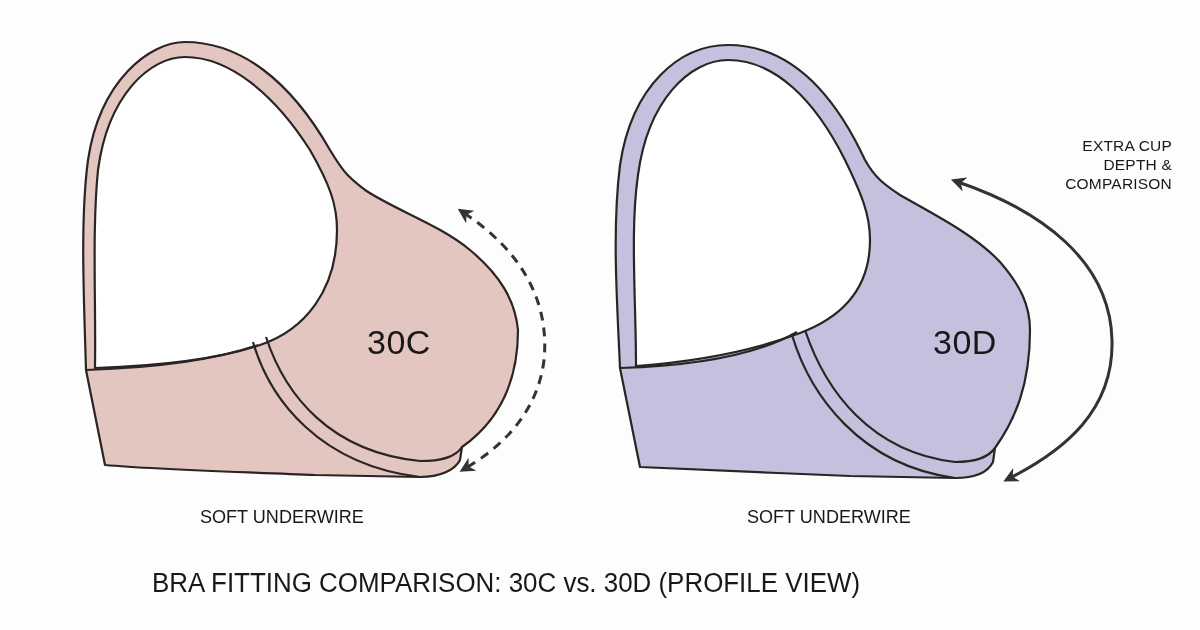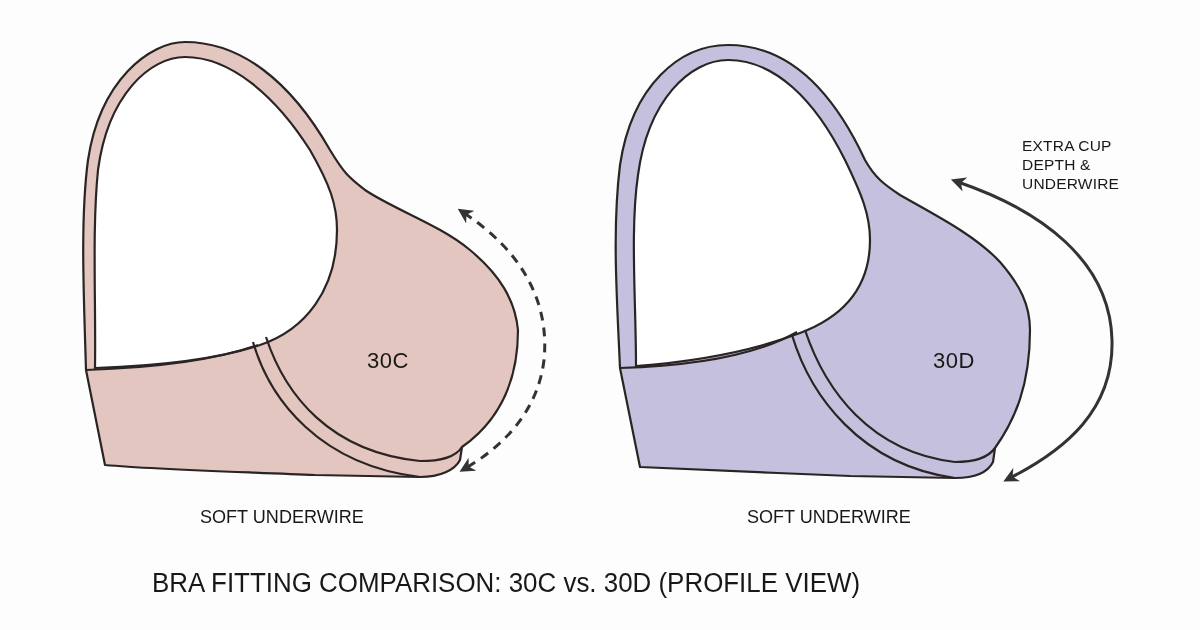--- a/index.html
+++ b/index.html
@@ -5,23 +5,23 @@
     html, body { margin: 0; padding: 0; }
     body {
       width: 1200px; height: 630px; background: #fdfdfd; position: relative; overflow: hidden;
       font-family: "Liberation Sans", "DejaVu Sans", sans-serif; color: #1e1b1b;
     }
     #art { position: absolute; left: 0; top: 0; width: 1200px; height: 630px; }
     .label {
       position: absolute; font-family: "Liberation Sans", "DejaVu Sans", sans-serif;
       color: #1a1717; white-space: nowrap;
     }
-    .size-label { font-size: 22px; letter-spacing: 0.5px; margin-top: 25px; }
+    .size-label { font-size: 34px; letter-spacing: 0.5px; }
     .wire-label { font-size: 19px; font-weight: normal; letter-spacing: 0px; transform: scaleX(0.95); transform-origin: left top; }
-    .callout { font-size: 15.5px; line-height: 19px; text-align: left; letter-spacing: 0.2px; }
+    .callout { font-size: 15.5px; line-height: 19px; text-align: right; letter-spacing: 0.2px; }
     .title { font-size: 27px; letter-spacing: 0px; transform: scaleX(0.96); transform-origin: left top; }
   </style>
 </head>
 <body>
 
 <svg id="art" viewBox="0 0 1200 630" xmlns="http://www.w3.org/2000/svg">
   <defs>
     <marker id="arrowhead" viewBox="0 0 10 10" refX="5" refY="5" markerWidth="5" markerHeight="5" orient="auto-start-reverse">
       <path d="M0,0 L10,5 L0,10 L3,5 Z" fill="#333333"></path>
     </marker>
@@ -90,16 +90,16 @@
 
 <div class="label size-label" style="left:367px; top:323px;">30C</div>
 <div class="label size-label" style="left:933px; top:323px;">30D</div>
 
 <div class="label wire-label" style="left:200px; top:506px;">SOFT UNDERWIRE</div>
 <div class="label wire-label" style="left:747px; top:506px;">SOFT UNDERWIRE</div>
 
 <div class="label callout" style="left:1022px; top:136px; width:150px;">
   <div>EXTRA CUP</div>
   <div>DEPTH &amp;</div>
-  <div>UNDERWIRE</div>
+  <div>COMPARISON</div>
 </div>
 
 <div class="label title" style="left:152px; top:568px;">BRA FITTING COMPARISON: 30C vs. 30D (PROFILE VIEW)</div>
 
 </body></html>

